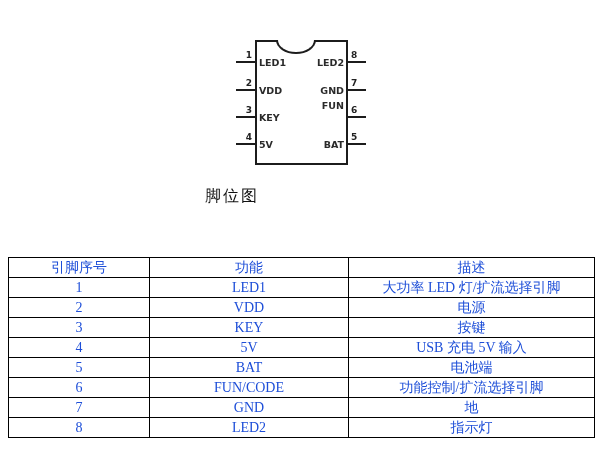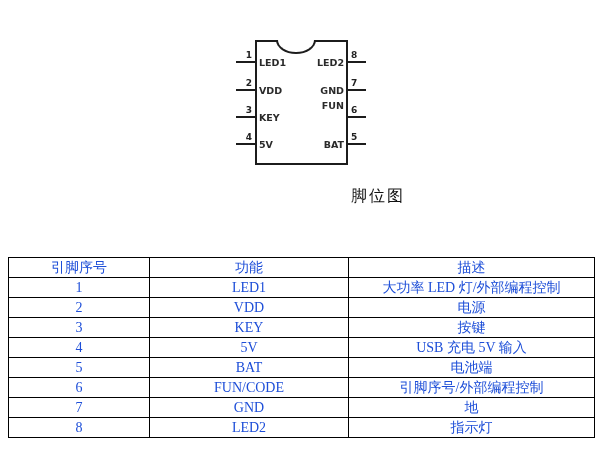--- a/index.html
+++ b/index.html
@@ -29,21 +29,21 @@
   .pin-num.right { left: 351px; text-align: left; }
   .pin-label {
     position: absolute; font-family: "DejaVu Sans", "Liberation Sans", sans-serif;
     font-size: 9.5px; font-weight: 700; color: #2a2a2a; line-height: 11px;
   }
   .pin-label.left  { left: 259px; }
   .pin-label.right { left: 284px; width: 60px; text-align: right; }
 
   .diagram-caption {
     position: absolute; left: 205px; top: 186px; width: 200px;
-    text-align: right; font-size: 16px; letter-spacing: 2px; color: #111;
+    text-align: left; font-size: 16px; letter-spacing: 2px; color: #111;
   }
 
   
   .pin-table-wrap { position: absolute; left: 8px; top: 257px; width: 586px; }
   table.pin-table {
     width: 100%; border-collapse: collapse; table-layout: fixed;
     font-size: 14px; color: #1d4ed8;
   }
   table.pin-table td, table.pin-table th {
     border: 1px solid #000; height: 20px; text-align: center;
@@ -101,21 +101,21 @@
       </colgroup>
     <tbody>
       <tr>
         <th>引脚序号</th>
         <th>功能</th>
         <th>描述</th>
       </tr>
       <tr>
         <td>1</td>
         <td>LED1</td>
-        <td>大功率 LED 灯/外部编程控制</td>
+        <td>大功率 LED 灯/扩流选择引脚</td>
       </tr>
       <tr>
         <td>2</td>
         <td>VDD</td>
         <td>电源</td>
       </tr>
       <tr>
         <td>3</td>
         <td>KEY</td>
         <td>按键</td>
@@ -126,21 +126,21 @@
         <td>USB 充电 5V 输入</td>
       </tr>
       <tr>
         <td>5</td>
         <td>BAT</td>
         <td>电池端</td>
       </tr>
       <tr>
         <td>6</td>
         <td>FUN/CODE</td>
-        <td>引脚序号/外部编程控制</td>
+        <td>功能控制/扩流选择引脚</td>
       </tr>
       <tr>
         <td>7</td>
         <td>GND</td>
         <td>地</td>
       </tr>
       <tr>
         <td>8</td>
         <td>LED2</td>
         <td>指示灯</td>

